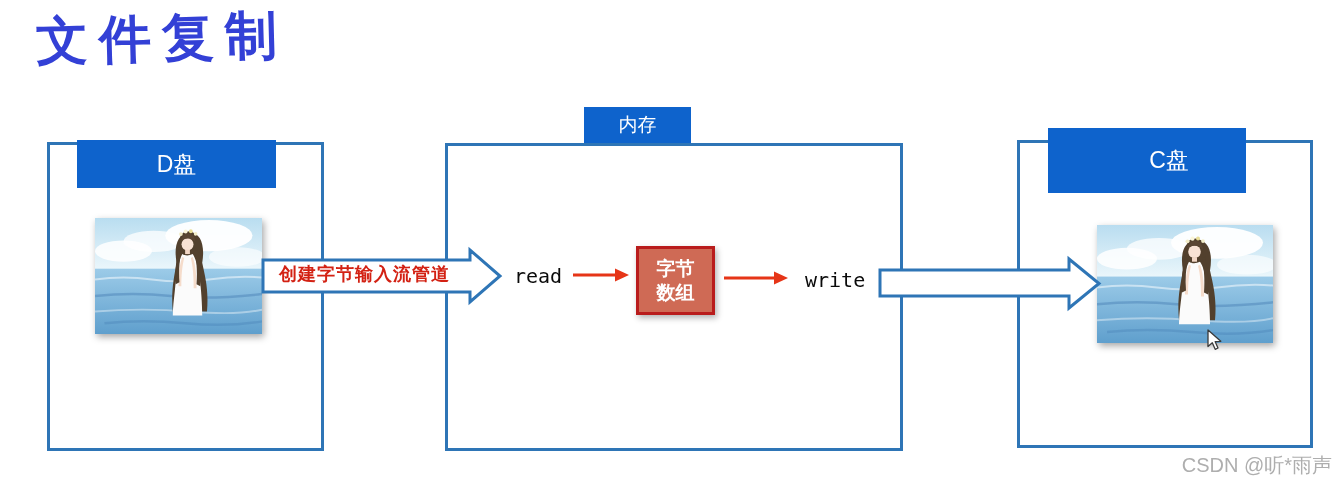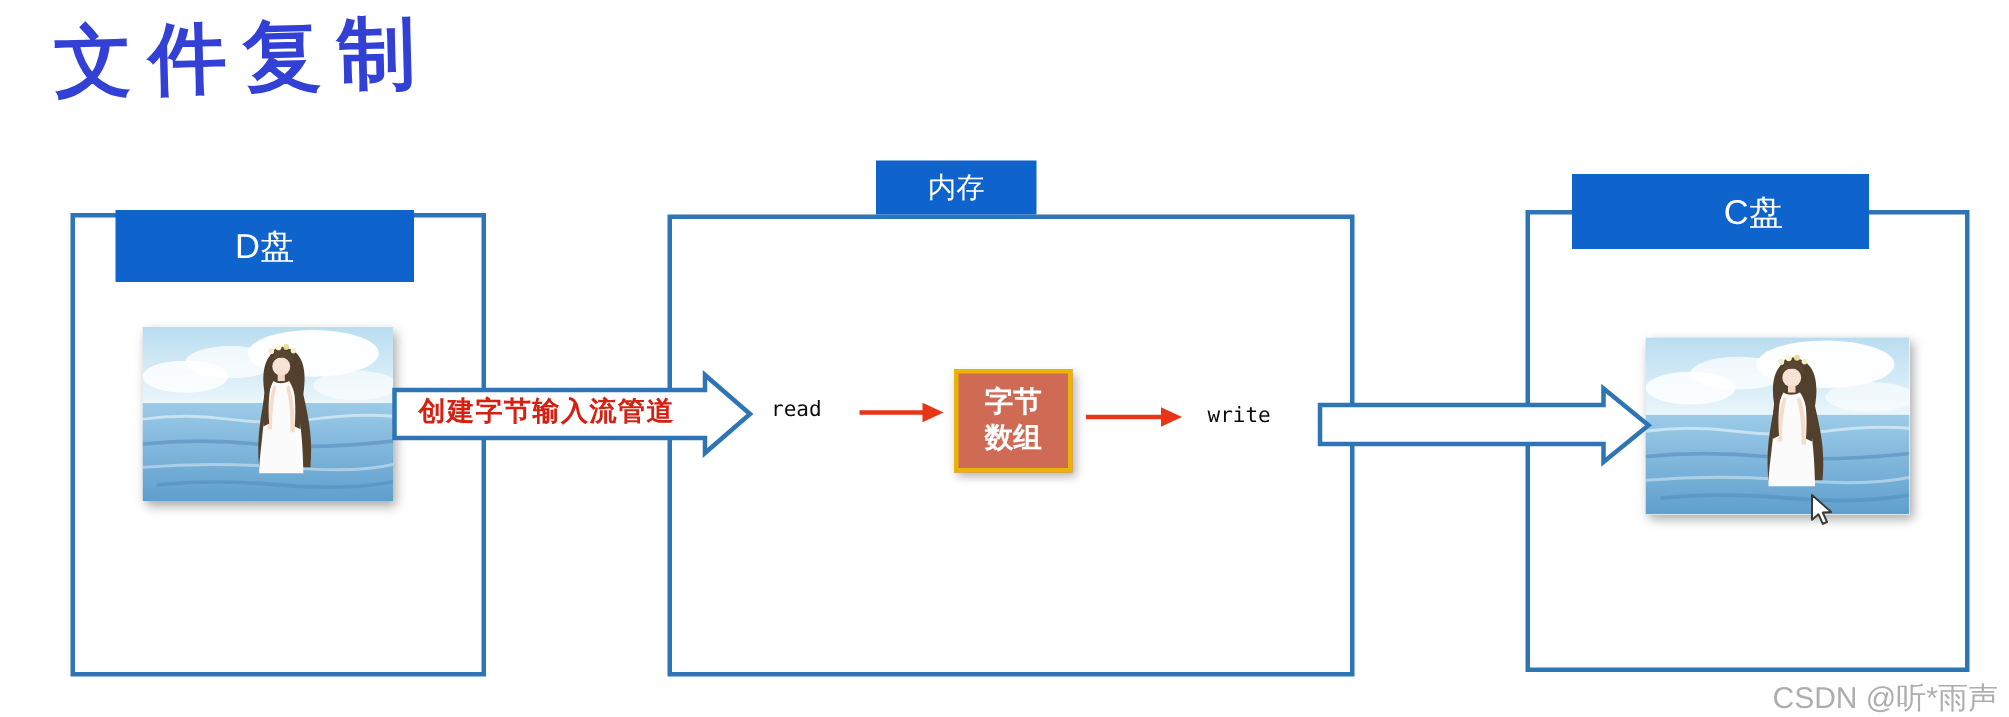--- a/index.html
+++ b/index.html
@@ -15,43 +15,43 @@
   .frame{position:absolute;border:3px solid #2e75b6;background:transparent;box-sizing:border-box;z-index:0;}
   .frame-d{left:47px;top:142px;width:277px;height:309px;}
   .frame-m{left:445px;top:143px;width:458px;height:308px;}
   .frame-c{left:1017px;top:140px;width:296px;height:308px;}
 
   
   .tab{position:absolute;background:#0e63cc;color:#ffffff;display:flex;align-items:center;
        justify-content:center;z-index:2;box-sizing:border-box;}
   .tab-d{left:77px;top:124px;width:199px;height:48px;font-size:23px;margin-top:16px;}
   .tab-m{left:584px;top:107px;width:107px;height:36px;font-size:19px;}
-  .tab-c{left:1048px;top:116px;width:198px;height:50px;font-size:23px;padding-left:44px;}
+  .tab-c{left:1048px;top:128px;width:198px;height:65px;font-size:23px;padding-left:44px;}
 
   
   .photo{position:absolute;z-index:1;box-shadow:2px 3px 7px rgba(0,0,0,0.35);display:block;}
   .photo-left{left:95px;top:218px;width:167px;height:116px;}
   .photo-right{left:1097px;top:225px;width:176px;height:118px;}
 
   
   .block-arrow{position:absolute;z-index:3;overflow:visible;}
   .block-arrow polygon{fill:#ffffff;stroke:#2e75b6;stroke-width:3;}
   .pipe-label{position:absolute;z-index:4;display:flex;align-items:center;justify-content:center;
               color:#d32113;font-weight:bold;font-size:18px;letter-spacing:1px;}
 
   
   .mono{position:absolute;z-index:2;font-family:"DejaVu Sans Mono","Liberation Mono",monospace;
-        font-size:14px;color:#0a0a0a;line-height:1;}
+        font-size:20px;color:#0a0a0a;line-height:1;}
   .read-label{left:514px;top:266px;}
   .write-label{left:805px;top:270px;}
   .red-arrow{position:absolute;z-index:2;overflow:visible;}
   .red-arrow line{stroke:#e63517;stroke-width:3;}
   .red-arrow polygon{fill:#e63517;}
   .byte-box{position:absolute;left:636px;top:246px;width:79px;height:69px;z-index:2;
-            background:#cf6a55;border:3px solid #eab308;box-sizing:border-box;
+            background:#cf6a55;border:3px solid #b91c1c;box-sizing:border-box;
             box-shadow:2px 3px 6px rgba(0,0,0,0.3);
             display:flex;flex-direction:column;align-items:center;justify-content:center;}
   .byte-box span{color:#ffffff;font-weight:bold;font-size:19px;line-height:1.25;}
 
   
   .cursor{position:absolute;left:1207px;top:329px;z-index:5;}
 
   
   .watermark{position:absolute;right:7px;top:452px;font-size:20px;color:#aeaeae;z-index:5;
              font-family:"Liberation Sans",sans-serif;}

